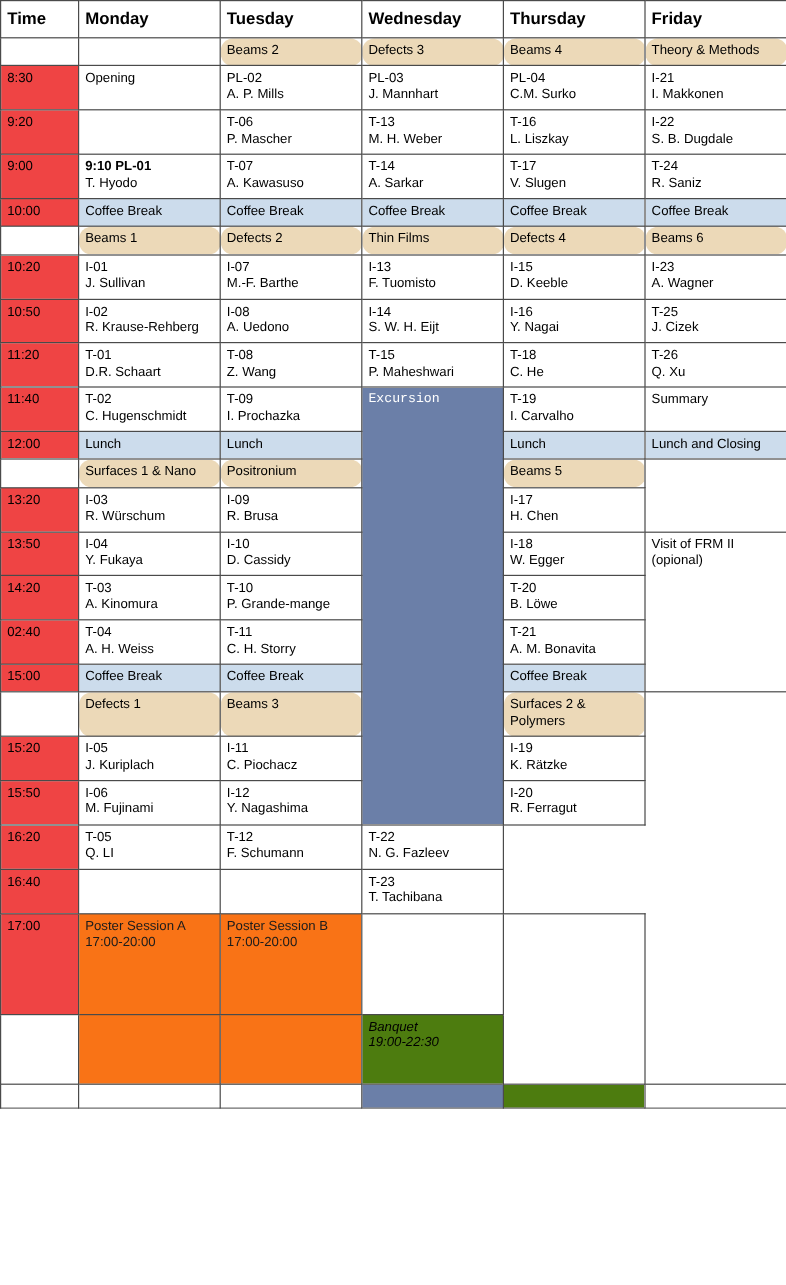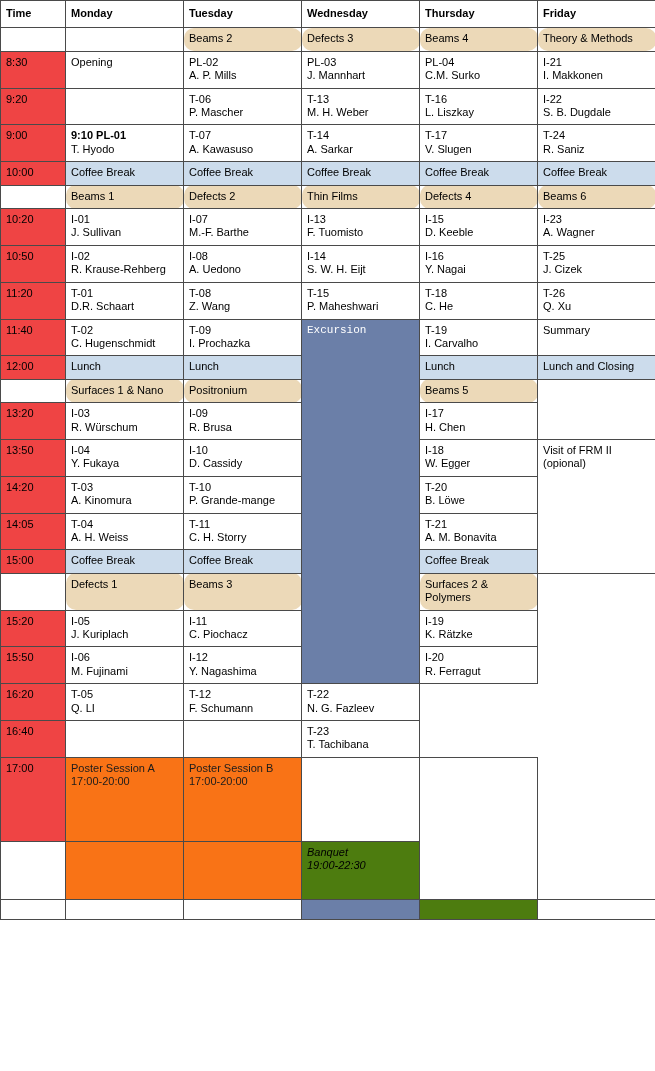--- a/index.html
+++ b/index.html
@@ -29,21 +29,21 @@
     padding: 4px 5px 5px 5px;
     line-height: 1.22;
     font-size: 11px;
     font-weight: normal;
     text-align: left;
     overflow: hidden;
   }
   
   tr.head td {
     font-weight: bold;
-    font-size: 11px;
+    font-size: 14px;
     padding-top: 6px;
     padding-bottom: 7px;
     background: #ffffff;
   }
   td.time {
     font-weight: bold;
     font-size: 11px;
     background: #ef4444;
     white-space: nowrap;
     margin-top: 34px;
@@ -337,21 +337,21 @@
       <span class="code">T-10</span>
       <span class="name">P. Grande-mange</span>
     </td>
     <td>
       <span class="code">T-20</span>
       <span class="name">B. Löwe</span>
     </td>
   </tr>
 
   <tr>
-    <td class="time">14:05</td>
+    <td class="time">02:40</td>
     <td>
       <span class="code">T-04</span>
       <span class="name">A. H. Weiss</span>
     </td>
     <td>
       <span class="code">T-11</span>
       <span class="name">C. H. Storry</span>
     </td>
     <td>
       <span class="code">T-21</span>

